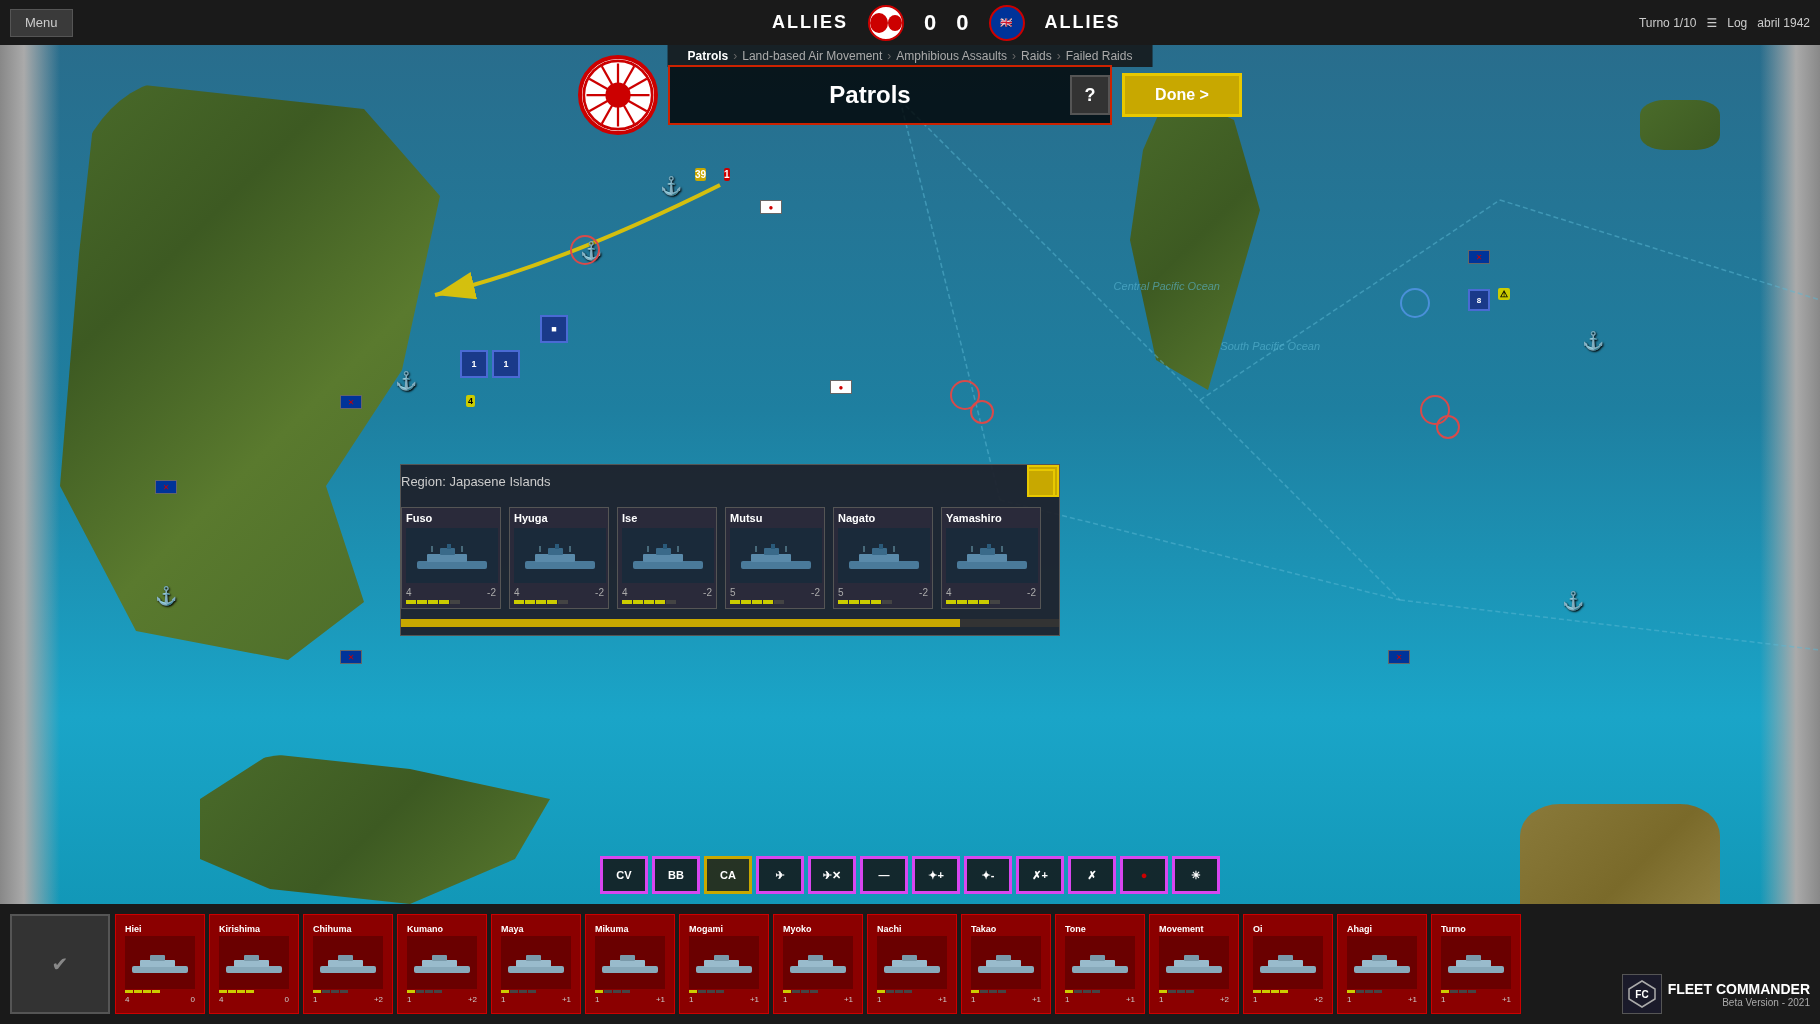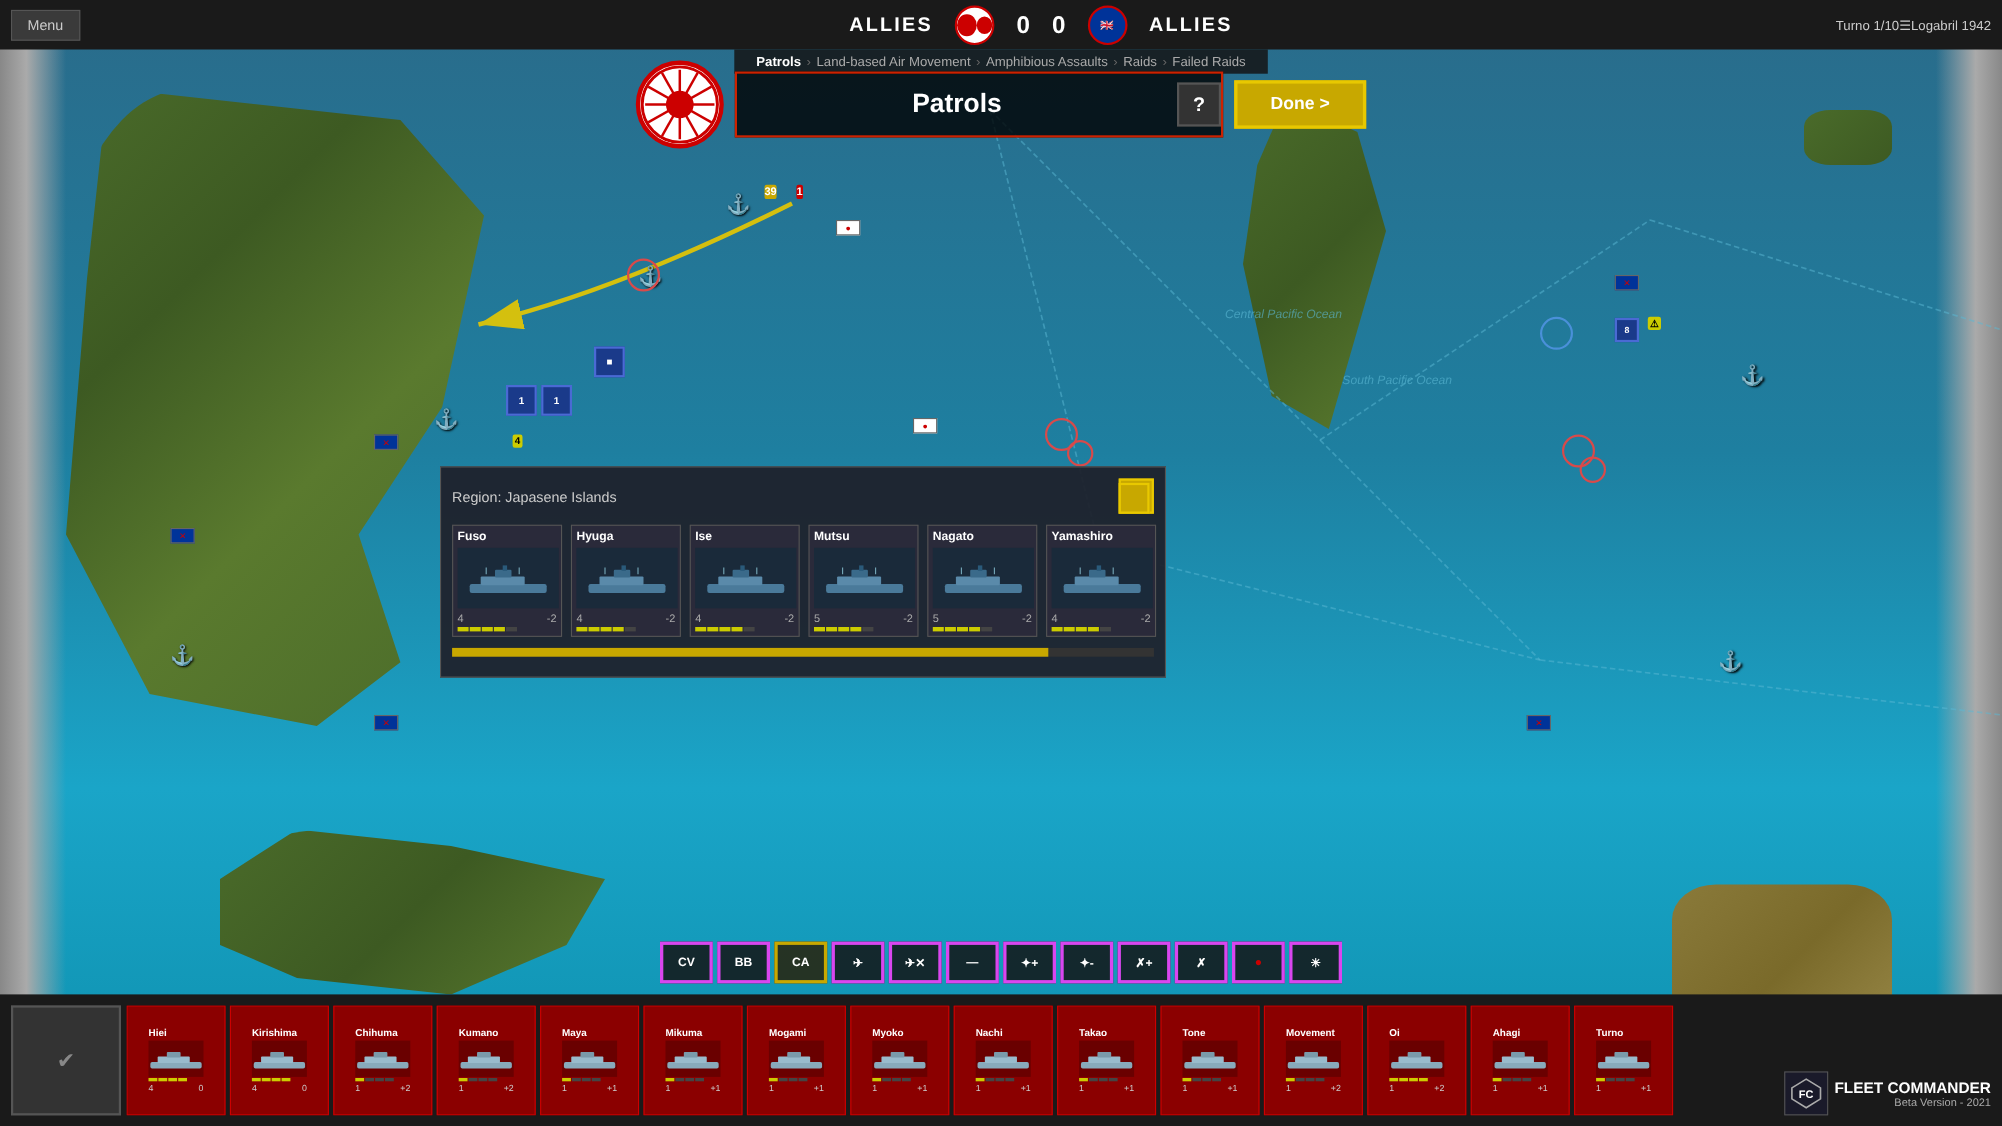--- a/index.html
+++ b/index.html
@@ -147,20 +147,21 @@
       color: white;
       font-size: 10px;
       font-weight: bold;
     }
 
     #turn-info {
       position: absolute;
       right: 10px;
       display: flex;
       align-items: center;
+      gap: 10px;
       color: #ccc;
       font-size: 12px;
     }
 
     #log-btn {
       background: none;
       border: none;
       color: #ccc;
       cursor: pointer;
       font-size: 12px;
@@ -256,27 +257,26 @@
       font-size: 16px;
       font-weight: bold;
       padding: 10px 24px;
       cursor: pointer;
       min-width: 120px;
     }
 
     
     #task-force-panel {
       position: absolute;
-      top: 424px;
+      top: 464px;
       left: 400px;
       width: 660px;
       background: rgba(30,30,40,0.92);
       border: 1px solid #555;
       z-index: 200;
-      padding: 10px;
     }
 
     #tf-header {
       display: flex;
       justify-content: space-between;
       align-items: center;
       margin-bottom: 10px;
     }
 
     #tf-region {
@@ -425,21 +425,21 @@
       display: flex; align-items: center; justify-content: center;
       flex-shrink: 0;
     }
 
     .unit-card-small {
       background: #8b0000;
       border: 1px solid #cc0000;
       width: 90px; height: 100px;
       display: flex;
       flex-direction: column;
-      padding: 19px;
+      padding: 9px;
       flex-shrink: 0;
       cursor: pointer;
     }
 
     .unit-name-sm {
       color: white;
       font-size: 9px;
       font-weight: bold;
       margin-bottom: 2px;
     }

